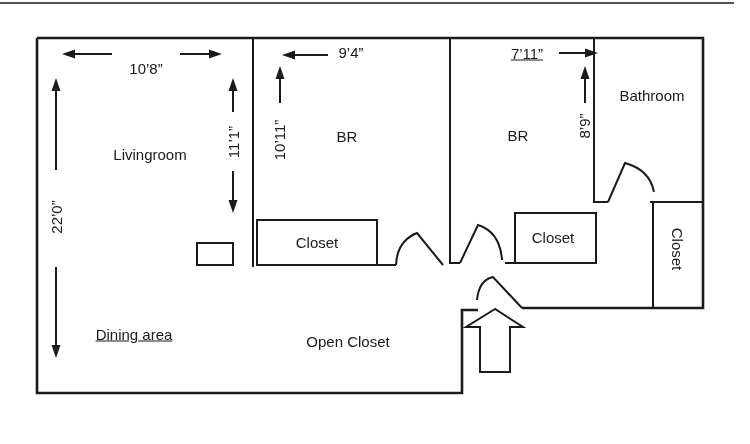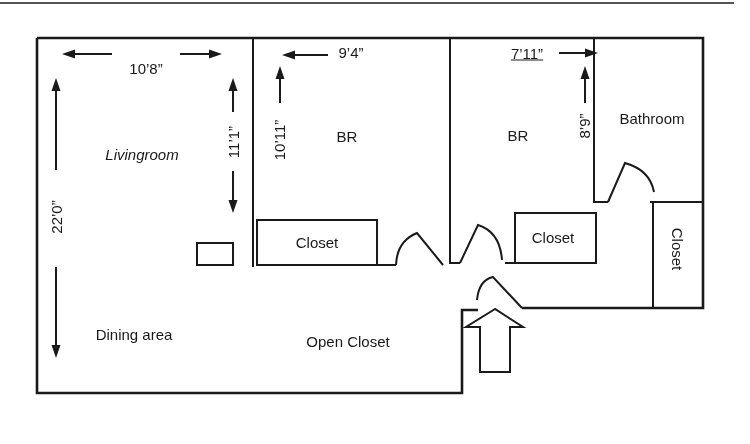--- a/index.html
+++ b/index.html
@@ -89,28 +89,28 @@
 
     <g>
       <line x1="56" y1="90" x2="56" y2="170"></line>
       <polygon points="56,78 51.5,91 60.5,91" fill="#1a1a1a" stroke="none"></polygon>
       <line x1="56" y1="267" x2="56" y2="346"></line>
       <polygon points="56,358 51.5,345 60.5,345" fill="#1a1a1a" stroke="none"></polygon>
     </g>
   </g>
 </svg>
 
-<div class="label" style="left:142px; top:154px;font-style:italic;">Livingroom</div>
+<div class="label" style="left:150px; top:154px;">Livingroom</div>
 <div class="label" style="left:347px; top:136px;">BR</div>
 <div class="label" style="left:518px; top:135px;">BR</div>
-<div class="label" style="left:646px; top:118px;padding-left:12px;">Bathroom</div>
+<div class="label" style="left:646px; top:95px;padding-left:12px;">Bathroom</div>
 <div class="label" style="left:317px; top:242px;">Closet</div>
 <div class="label" style="left:553px; top:237px;">Closet</div>
 <div class="label rot-cw" style="left:677px; top:249px;">Closet</div>
-<div class="label" style="left:134px; top:334px;">Dining area</div>
+<div class="label" style="left:134px; top:334px;text-decoration:underline;">Dining area</div>
 <div class="label" style="left:348px; top:341px;">Open Closet</div>
 
 <div class="label" style="left:146px; top:68px;">10’8”</div>
 <div class="label" style="left:351px; top:52px;">9’4”</div>
 <div class="label" style="left:527px; top:53px;text-decoration:underline;">7’11”</div>
 <div class="label rot-ccw" style="left:233px; top:142px;">11’1”</div>
 <div class="label rot-ccw" style="left:279px; top:140px;">10’11”</div>
 <div class="label rot-ccw" style="left:584px; top:126px;">8’9”</div>
 <div class="label rot-ccw" style="left:56px; top:217px;">22’0”</div>
 

